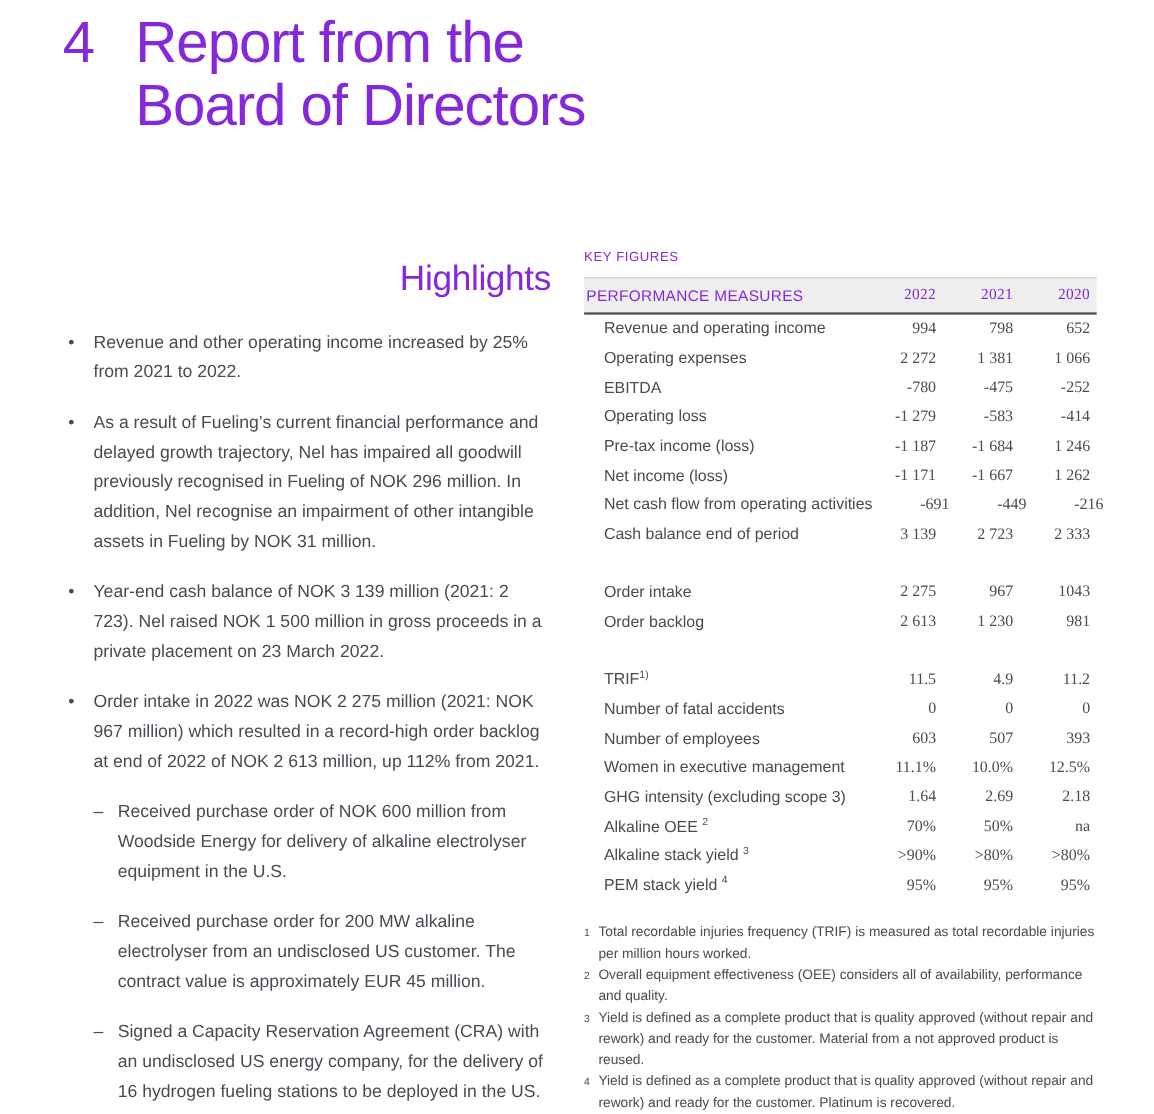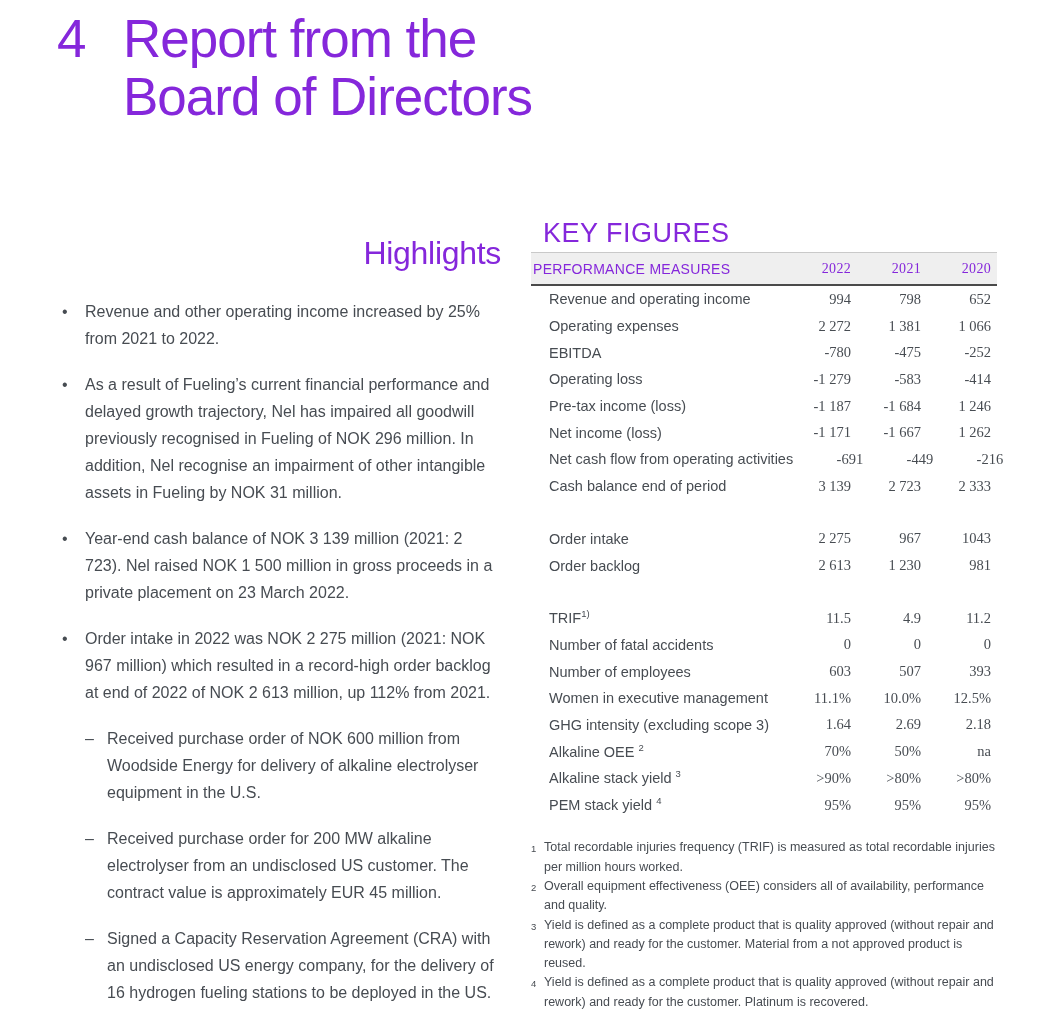--- a/index.html
+++ b/index.html
@@ -26,21 +26,21 @@
 
   
   .section-heading{margin:0 0 28px 0;font-size:32px;line-height:34px;font-weight:300;color:var(--accent);letter-spacing:-0.3px;text-align:right;}
   .bullet{display:flex;margin-bottom:19px;font-size:16px;line-height:27px;color:var(--body);}
   .bullet .marker{width:28px;flex:none;padding-left:5px;}
   .bullet .btxt{flex:1;}
   .bullet.lvl2{padding-left:28px;}
   .bullet.lvl2 .marker{width:22px;padding-left:0;}
 
   
-  .kf-heading{margin:0 0 6px 12px;font-size:27px;line-height:26px;font-weight:400;color:var(--accent);letter-spacing:0.5px;}
+  .kf-heading{margin:0 0 6px 0;font-size:12px;line-height:26px;font-weight:400;color:var(--accent);letter-spacing:0.5px;}
   .kf-header{display:flex;align-items:center;height:34px;background:var(--hdrbg);border-top:1px solid var(--hdr-top);border-bottom:2px solid var(--hdr-bottom);color:var(--accent);font-size:14px;letter-spacing:0.3px;padding-right:6px;}
   .kf-header .kf-label{flex:1;padding-left:2px;white-space:nowrap;}
   .kf-num{width:70px;flex:none;text-align:right;white-space:nowrap;font-family:Liberation Serif, serif;}
   .kf-row{display:flex;align-items:center;height:26.7px;font-size:14.5px;color:var(--body);padding-right:6px;}
   .kf-row .kf-label{flex:1;padding-left:2px;white-space:nowrap;margin-left:16px;}
   .kf-row sup{font-size:9.5px;line-height:0;}
   .kf-spacer{height:26px;}
 
   
   .footnotes{margin-top:20px;font-size:12.5px;line-height:19.3px;color:var(--body);}

